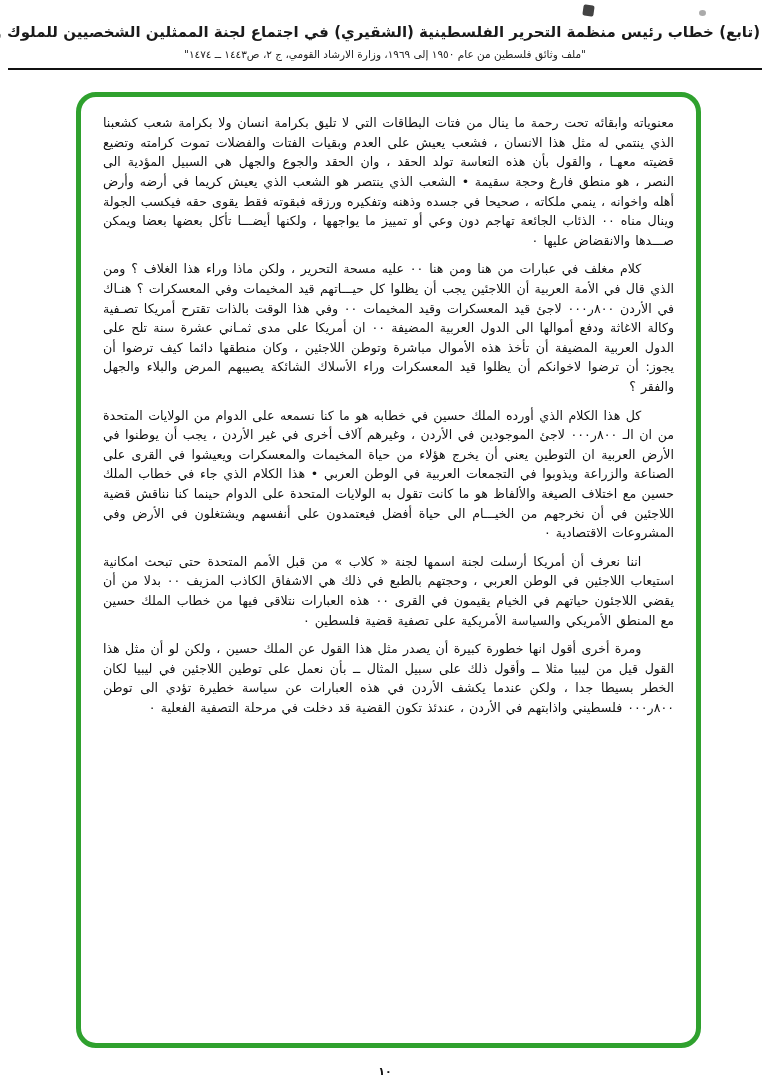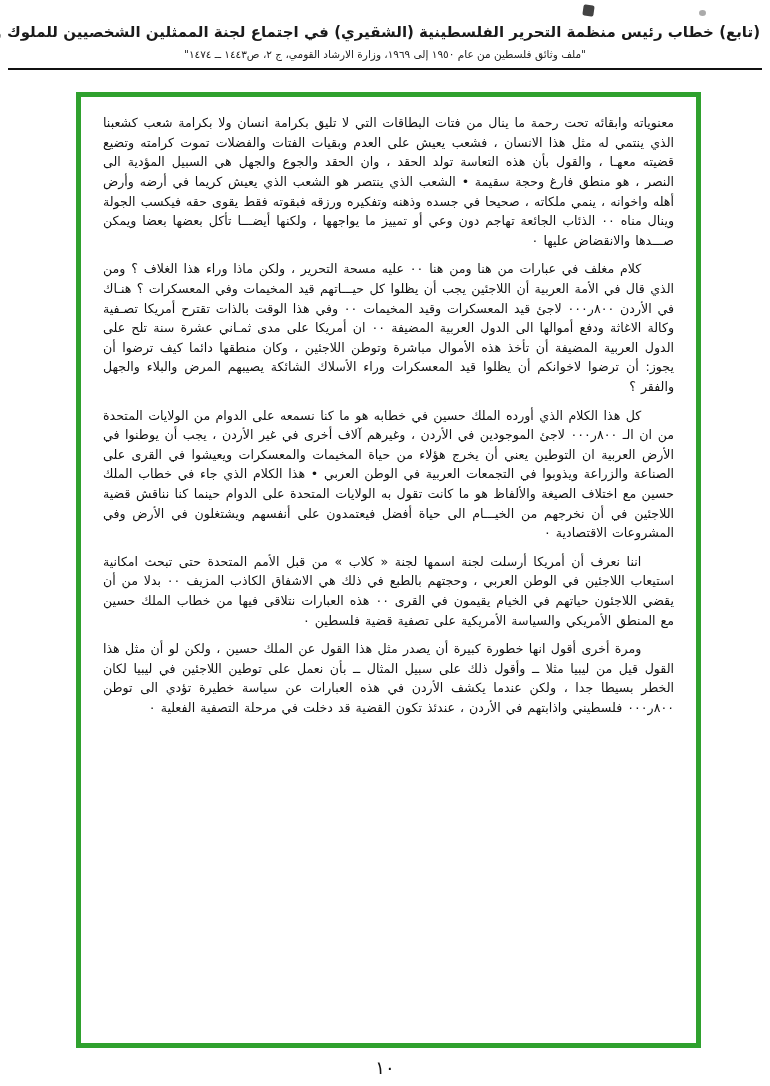--- a/index.html
+++ b/index.html
@@ -19,37 +19,37 @@
   }
   .doc-subtitle{
     margin-top:6px;font-size:10.5px;color:#222;letter-spacing:.2px;
   }
   .rule{height:2px;background:#111;margin:8px 8px 0 8px;}
   .text-frame{
     box-sizing:border-box;
     margin:22px 69px 0 76px;           
     height:956px;
     border:5px solid var(--accent-green,#2fa12e);
-    border-radius:0;
+    border-radius:20px;
     padding:16px 22px 10px 22px;
     overflow:hidden;
     direction:rtl;
   }
   .text-frame p{
     margin:0 0 9px 0;
     font-size:12.6px;
     line-height:19.6px;
     text-align:justify;
     text-align-last:right;
     word-spacing:1px;
     color:#111;
   }
   .text-frame p.indent{text-indent:2.6em;}
   footer{position:absolute;bottom:8px;left:0;width:100%;text-align:center;}
-  .page-number{font-size:18px;color:#111;letter-spacing:1px;}
+  .page-number{font-size:11px;color:#111;letter-spacing:1px;font-weight:bold;}
 </style>
 </head>
 <body>
 
 <div class="page">
 
   <span class="corner-mark"></span>
   <span class="corner-mark2"></span>
 
   <header>

